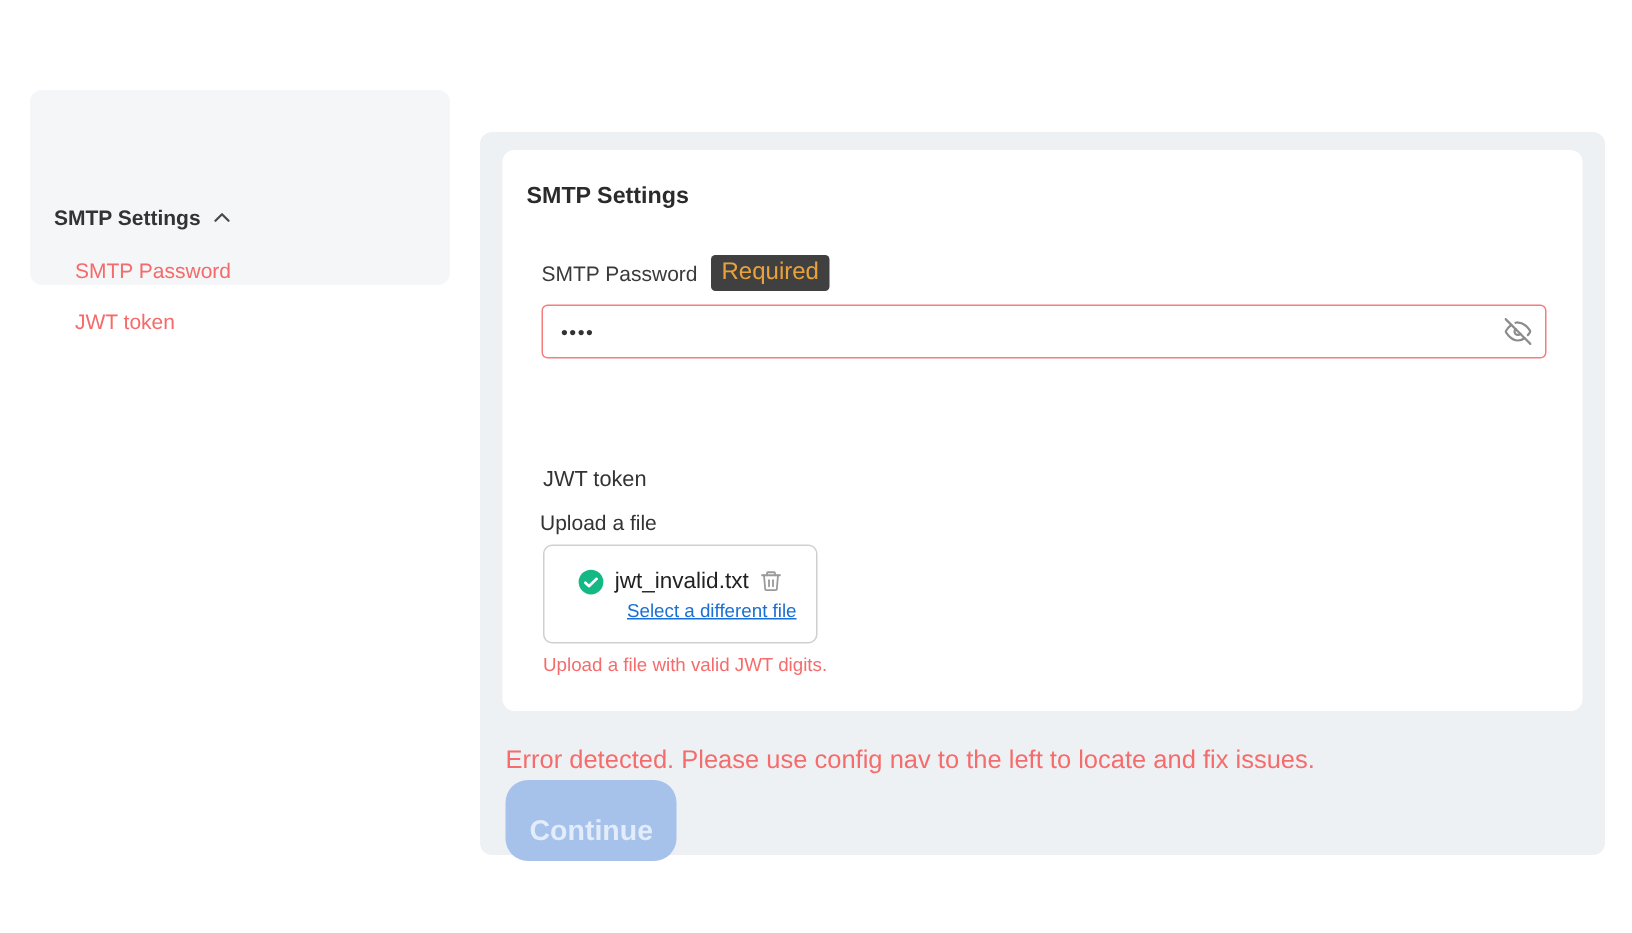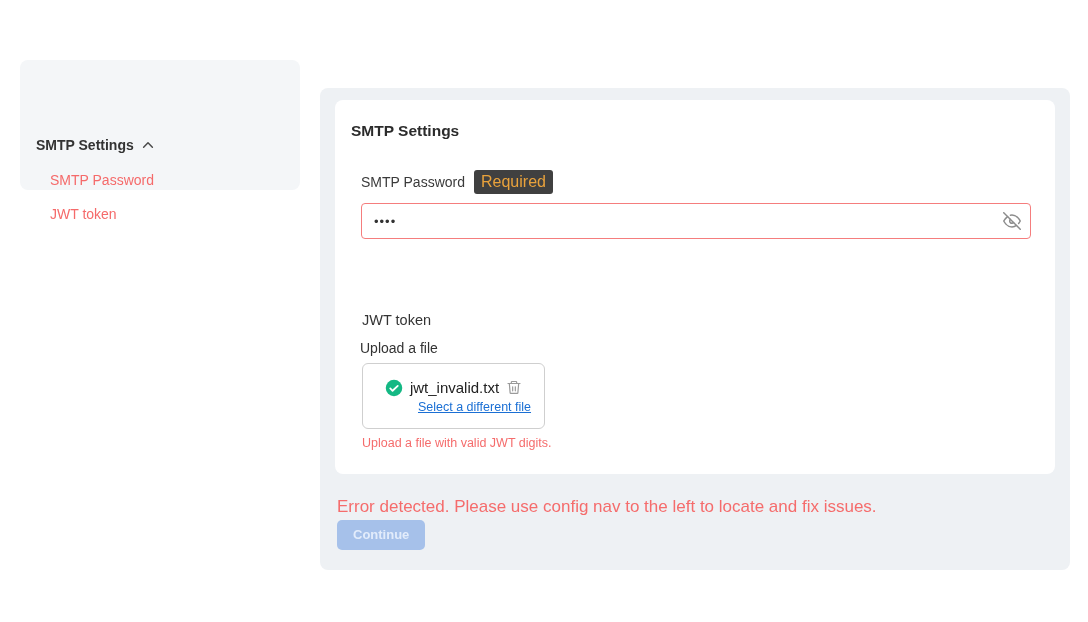--- a/index.html
+++ b/index.html
@@ -178,27 +178,27 @@
   
   .panel-error {
     position: absolute;
     left: 17px; top: 409px;
     font-size: 17px;
     color: #f56c6c;
   }
   .continue-btn {
     position: absolute;
     left: 17px; top: 432px;
-    padding: 7px 16px 8px 16px;
+    padding: 24px 16px 8px 16px;
     background: #a6c1ea;
     color: #e2ecfb;
     border: none;
-    border-radius: 5px;
+    border-radius: 15px;
     font-family: "Liberation Sans", sans-serif;
-    font-size: 13px;
+    font-size: 19px;
     font-weight: bold;
     cursor: not-allowed;
   }
 </style>
 </head>
 <body>
 
 <div class="stage">
 
 

